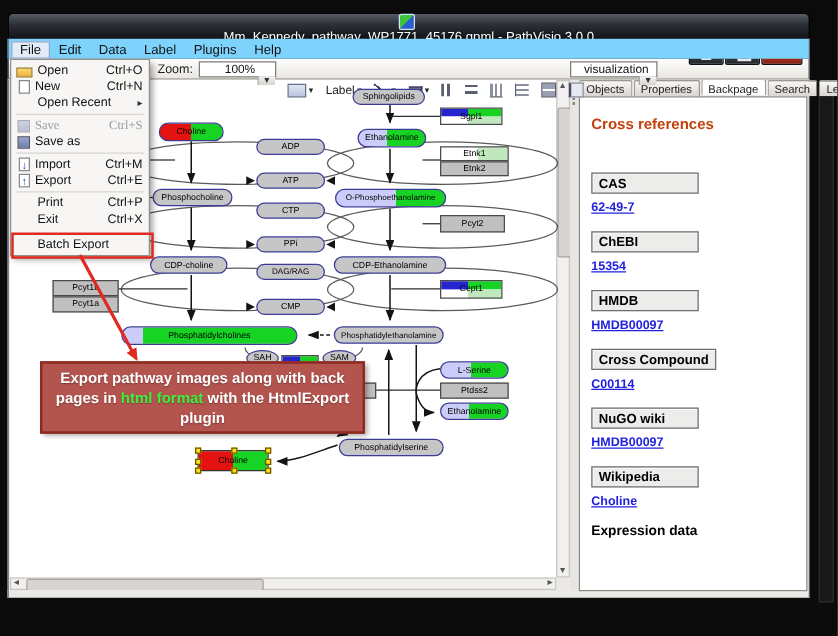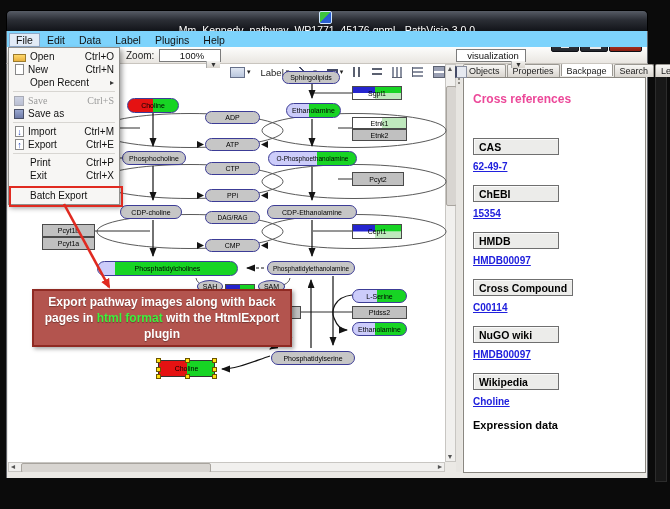--- a/index.html
+++ b/index.html
@@ -43,21 +43,21 @@
   .hscroll{position:absolute;left:8px;top:462px;width:437px;height:10px;background:#f1f0ee;border:1px solid #c8c6c2;box-sizing:border-box;}
   .hthumb{position:absolute;left:21px;top:463px;width:188px;height:8px;background:#d8d5d1;border:1px solid #a8a49e;border-radius:2px;}
   .sarrow{position:absolute;font-size:7px;color:#555;text-align:center;line-height:10px;width:10px;height:10px;}
   .splitter{position:absolute;left:456px;top:64px;width:6px;height:408px;background:#e7e5e1;}
   .splitter::before{content:"";position:absolute;left:2px;top:6px;width:2px;height:14px;background:repeating-linear-gradient(#8a8781 0 2px,transparent 2px 4px);}
   
   #tabs{position:absolute;left:463px;top:64px;height:13px;display:flex;z-index:3;}
   .tab{font-size:9px;padding:1px 5px 0 5px;border:1px solid #9b9892;border-bottom:none;background:linear-gradient(#f8f7f5,#d9d5cf);border-radius:2px 2px 0 0;margin-right:1px;color:#222;white-space:nowrap;}
   .tab.active{background:#fff;position:relative;top:-1px;padding-top:2px;}
   .sb-content{position:absolute;left:463px;top:77px;width:183px;height:396px;background:#fff;border:1px solid #8a8781;box-sizing:border-box;padding:14px 6px 0 9px;overflow:hidden;z-index:2;}
-  .sb-heading{font-size:12px;font-weight:bold;color:#ec4899;margin-bottom:31px;}
+  .sb-heading{font-size:12px;font-weight:bold;color:#c2410c;margin-bottom:31px;}
   .sec{margin-bottom:12px;}
   .sec-title{display:inline-block;min-width:74px;background:#ececea;border:1px solid #6f6f6f;padding:2px 5px 1px 5px;font-size:10.5px;font-weight:bold;color:#000;box-shadow:inset 1px 1px 0 #fafafa;}
   .sec-val{margin-top:6px;font-size:10px;color:#1a1a1a;}
   .sec-val.link{color:#2020dd;text-decoration:underline;font-weight:bold;}
   .sb-footer{font-size:11px;font-weight:bold;color:#000;margin-top:2px;}
   
   .statusbar{position:absolute;left:6px;top:478px;width:642px;height:14px;background:#f0efec;border:1px solid #60636a;border-top:1px solid #b9b6b0;box-sizing:border-box;font-size:9.5px;color:#222;line-height:12px;padding-left:4px;white-space:nowrap;overflow:hidden;}
   .bstrip{position:absolute;left:6px;top:472px;width:642px;height:6px;background:#ebe9e5;border-left:1px solid #60636a;border-right:1px solid #60636a;box-sizing:border-box;}
   
   .filemenu{position:absolute;left:8px;top:47px;width:112px;background:#f7f6f4;border:1px solid #91908d;box-shadow:2px 3px 5px rgba(0,0,0,.4);z-index:50;padding:2px 0;box-sizing:border-box;}

